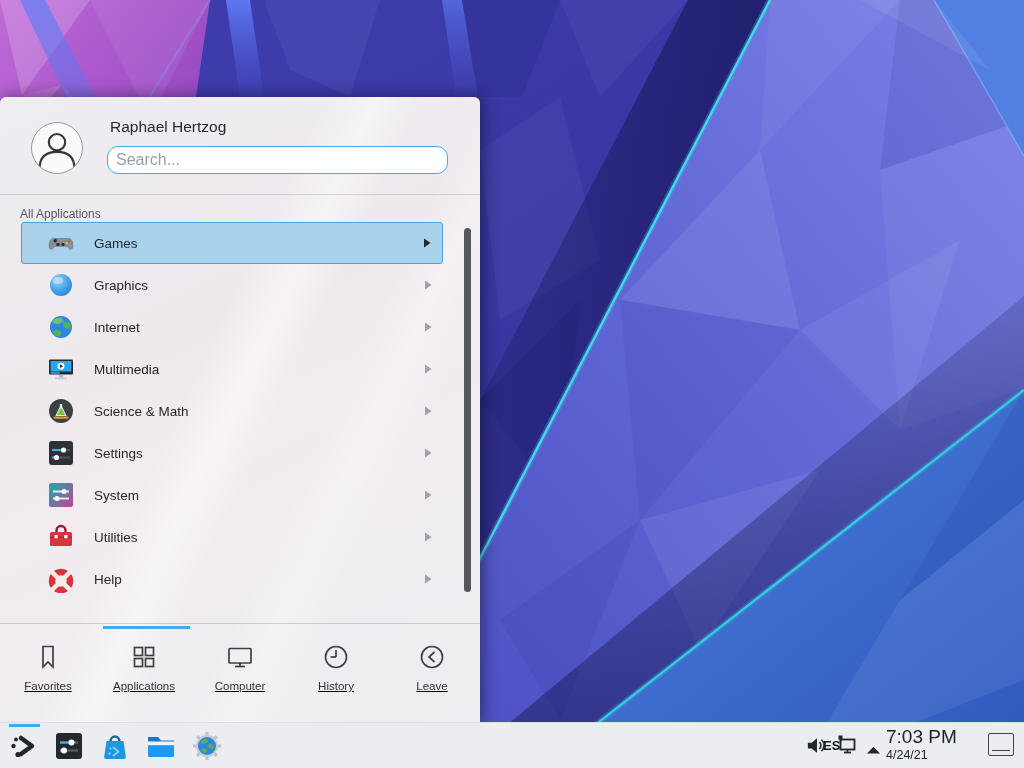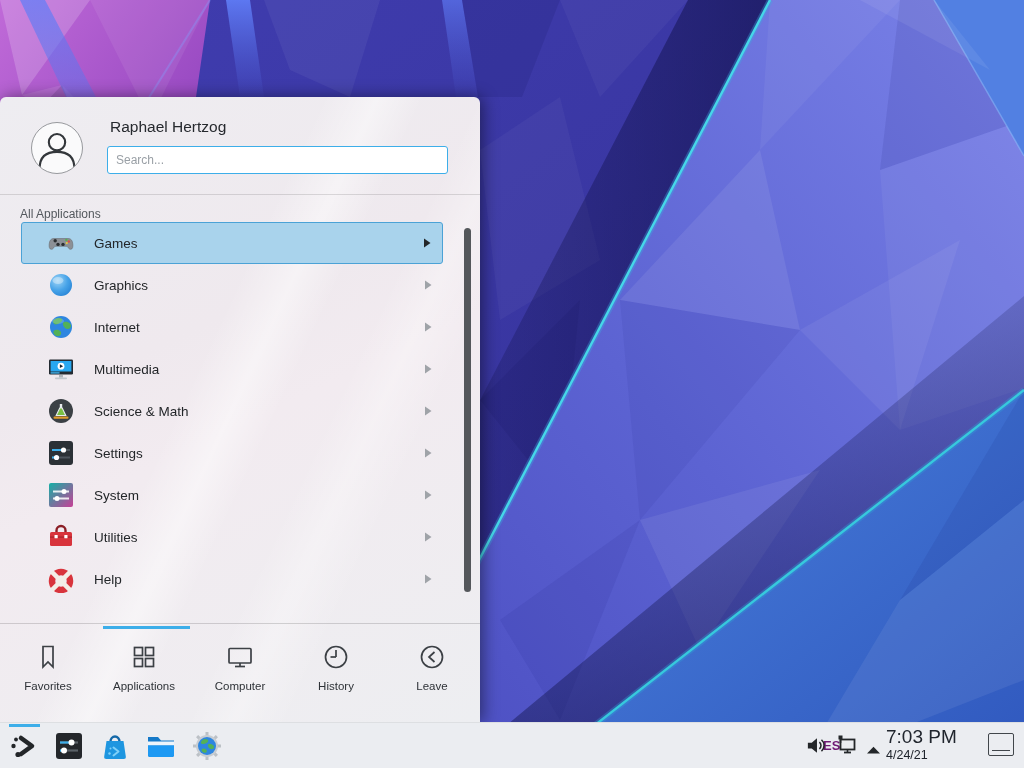--- a/index.html
+++ b/index.html
@@ -11,46 +11,46 @@
   .kickoff{position:absolute;left:0;top:97px;width:480px;height:625px;
     background:linear-gradient(155deg,#eeedf1 0%,#efe9ee 38%,#f2ebf0 52%,#edeef1 100%);
     border-radius:6px 6px 0 0;box-shadow:3px 0 16px rgba(0,0,0,0.45);}
   .kickoff::before{content:"";position:absolute;inset:0;border-radius:inherit;pointer-events:none;
     background:linear-gradient(115deg,transparent 42%,rgba(255,255,255,0.45) 49%,transparent 55%,transparent 62%,rgba(255,255,255,0.30) 68%,transparent 75%);}
   .kh-sep{position:absolute;top:97px;left:0;width:480px;height:1px;background:rgba(0,0,0,0.12);}
   .avatar{position:absolute;left:31px;top:25px;width:52px;height:52px;border-radius:50%;
     background:#fafafb;border:1px solid #97999d;box-sizing:border-box;display:flex;align-items:center;justify-content:center;overflow:hidden;}
   .user-name{position:absolute;left:110px;top:21px;font-size:15.5px;color:#26292e;}
   .search-input{position:absolute;left:107px;top:49px;width:341px;height:28px;box-sizing:border-box;
-    border:1px solid #3daee9;border-radius:3px;background:#ffffff;padding:0 8px;font-size:12px;color:#232629;outline:none;
+    border:1px solid #3daee9;border-radius:11px;background:#ffffff;padding:0 8px;font-size:16px;color:#232629;outline:none;
     font-family:"Liberation Sans",sans-serif;box-shadow:inset 2px 0 0 rgba(0,0,0,0);}
   .search-input::placeholder{color:#9aa0a6;}
   .section-label{position:absolute;left:20px;top:110px;font-size:12px;color:#53585d;}
 
   .cat-list{position:absolute;left:0;top:125px;width:480px;height:401px;overflow:hidden;}
   .cat-row{height:42px;margin:0 0 0 21px;width:422px;display:flex;align-items:center;border-radius:3px;box-sizing:border-box;padding-left:16px;}
   .cat-row.selected{background:#a9d3ec;border:1px solid #4ba2d6;}
   .cat-icon{width:28px;height:28px;margin-left:10px;flex:0 0 28px;}
   .cat-row.selected .cat-icon{margin-left:9px;}
   .cat-label{margin-left:19px;font-size:13.5px;color:#232629;}
   .cat-arrow{margin-left:auto;margin-right:11px;width:8px;height:10px;}
   .cat-arrow svg{display:block;}
   .scrollbar{position:absolute;right:9px;top:6px;width:7px;height:364px;border-radius:3.5px;background:#54575b;}
 
-  .tabbar{position:absolute;left:0;top:526px;width:480px;height:99px;border-top:1px solid rgba(0,0,0,0.15);display:flex;}
+  .tabbar{position:absolute;left:0;top:526px;width:480px;height:99px;border-top:1px solid rgba(0,0,0,0.15);display:flex;text-decoration:underline;}
   .tab{flex:1;display:flex;flex-direction:column;align-items:center;padding-top:18px;}
   .tab-icon{width:30px;height:30px;}
   .tab-label{margin-top:8px;font-size:11.5px;color:#2e3237;}
   .tab-indicator{position:absolute;top:2px;left:103px;width:87px;height:3px;background:#3daee9;}
 
   
   .taskbar{position:absolute;left:0;top:722px;width:1024px;height:46px;background:#ebedf1;border-top:1px solid rgba(0,0,0,0.06);}
   .tb-btn{position:absolute;top:7px;width:32px;height:32px;}
   .tb-active-line{position:absolute;left:9px;top:1px;width:31px;height:3px;background:#3daee9;}
-  .kb-layout{position:absolute;left:779px;top:15px;font-size:13px;font-weight:bold;color:#701a75;padding-left:44px;}
+  .kb-layout{position:absolute;left:779px;top:15px;font-size:13px;font-weight:bold;color:#0f172a;padding-left:44px;}
   .tray-icon{position:absolute;}
   .clock{position:absolute;left:886px;top:3px;width:92px;color:#20252d;cursor:default;}
   .clock-time{font-size:19px;line-height:22px;}
   .clock-date{font-size:12.5px;line-height:15px;}
   .show-desktop{position:absolute;left:988px;top:10px;width:26px;height:23px;border:1.5px solid #41464b;border-radius:2px;box-sizing:border-box;}
   .show-desktop::after{content:"";position:absolute;left:3px;right:3px;bottom:4px;height:1.5px;background:#41464b;}
 </style>
 </head>
 <body>
 

